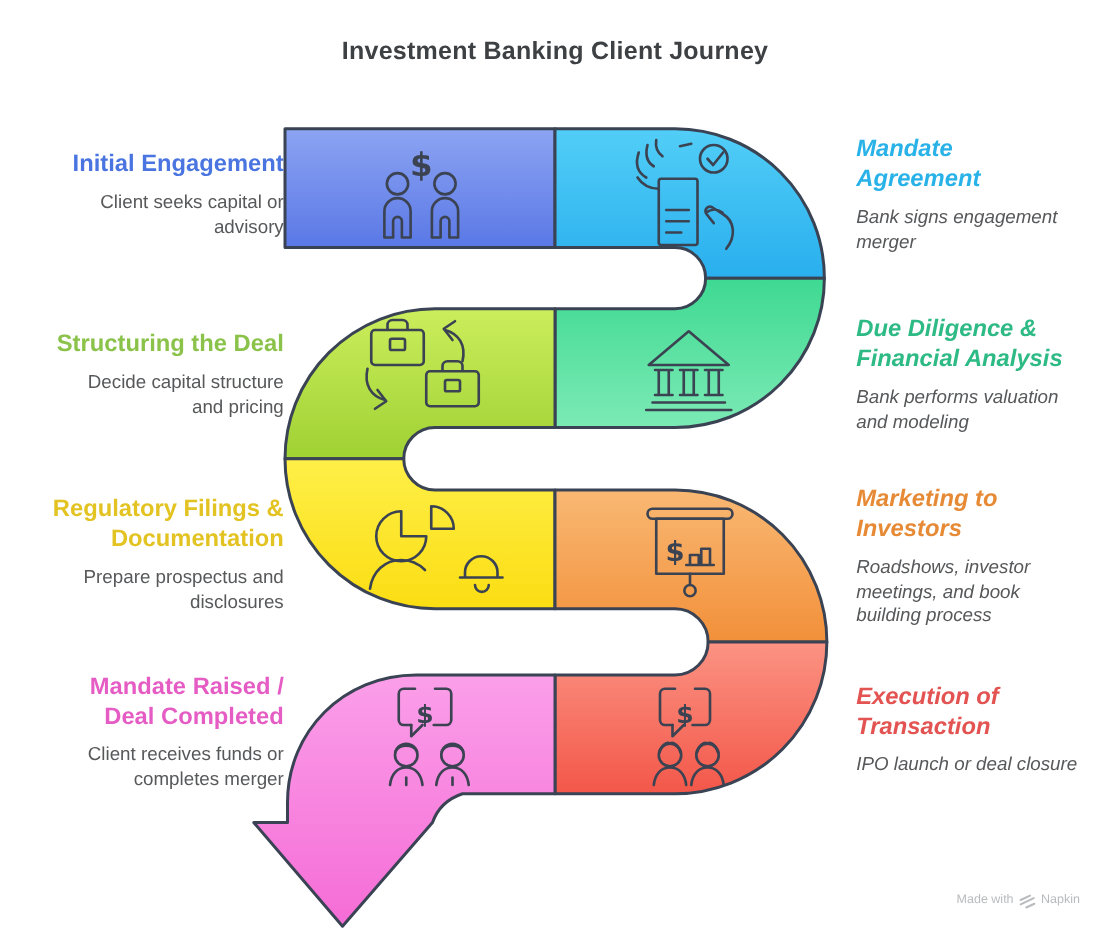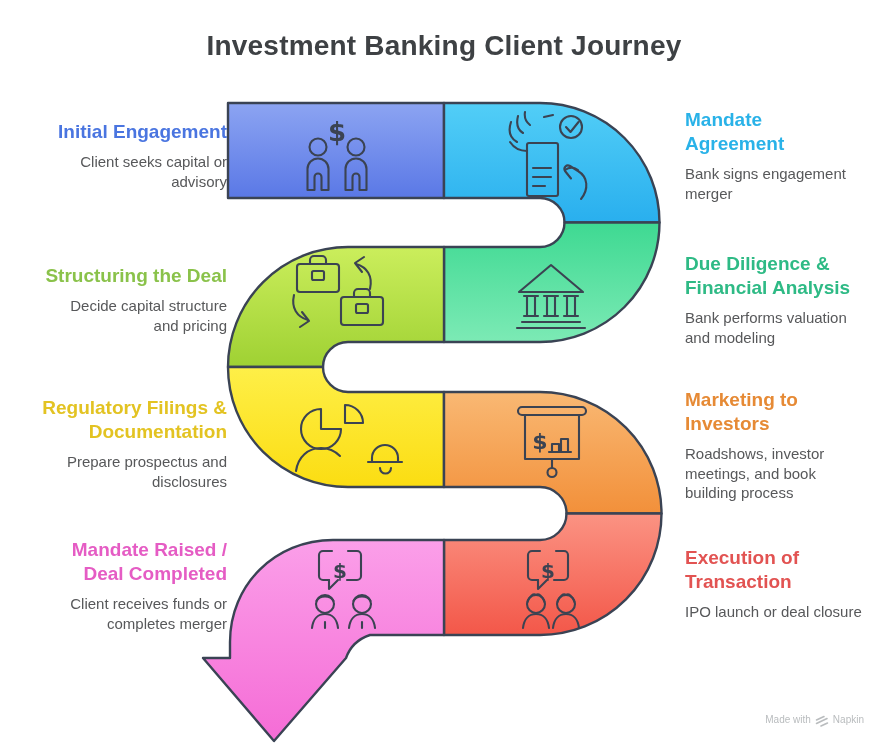--- a/index.html
+++ b/index.html
@@ -2,26 +2,26 @@
 <html><head>
 <meta charset="utf-8">
 <style>
   html,body{margin:0;padding:0;background:#ffffff;}
   .canvas{
     position:relative;width:888px;height:755px;background:#ffffff;overflow:hidden;
     font-family:"Liberation Sans",sans-serif;
   }
   .page-title{
     position:absolute;top:30px;left:0;width:888px;text-align:center;
-    font-size:28px;font-weight:700;color:#3e4144;letter-spacing:.2px;
+    font-size:20px;font-weight:700;color:#3e4144;letter-spacing:.2px;
   }
   .snake-svg{position:absolute;left:0;top:0;}
   .label{position:absolute;width:185px;}
   .label.left{text-align:right;margin-left:24px;}
-  .label.right{text-align:left;}
+  .label.right{text-align:left;font-style:italic;}
   .label h2{margin:0 0 8px 0;font-size:19px;font-weight:600;line-height:1.26;}
   .label p{margin:0;font-size:15px;line-height:1.32;color:#57585a;}
   .label.left h2{margin-left:auto;}
   .watermark{
     position:absolute;top:714px;right:24px;display:flex;align-items:flex-start;gap:4px;
     font-size:10px;color:#b9bcbe;
   }
   .watermark svg{display:block;}
 </style>
 </head>

